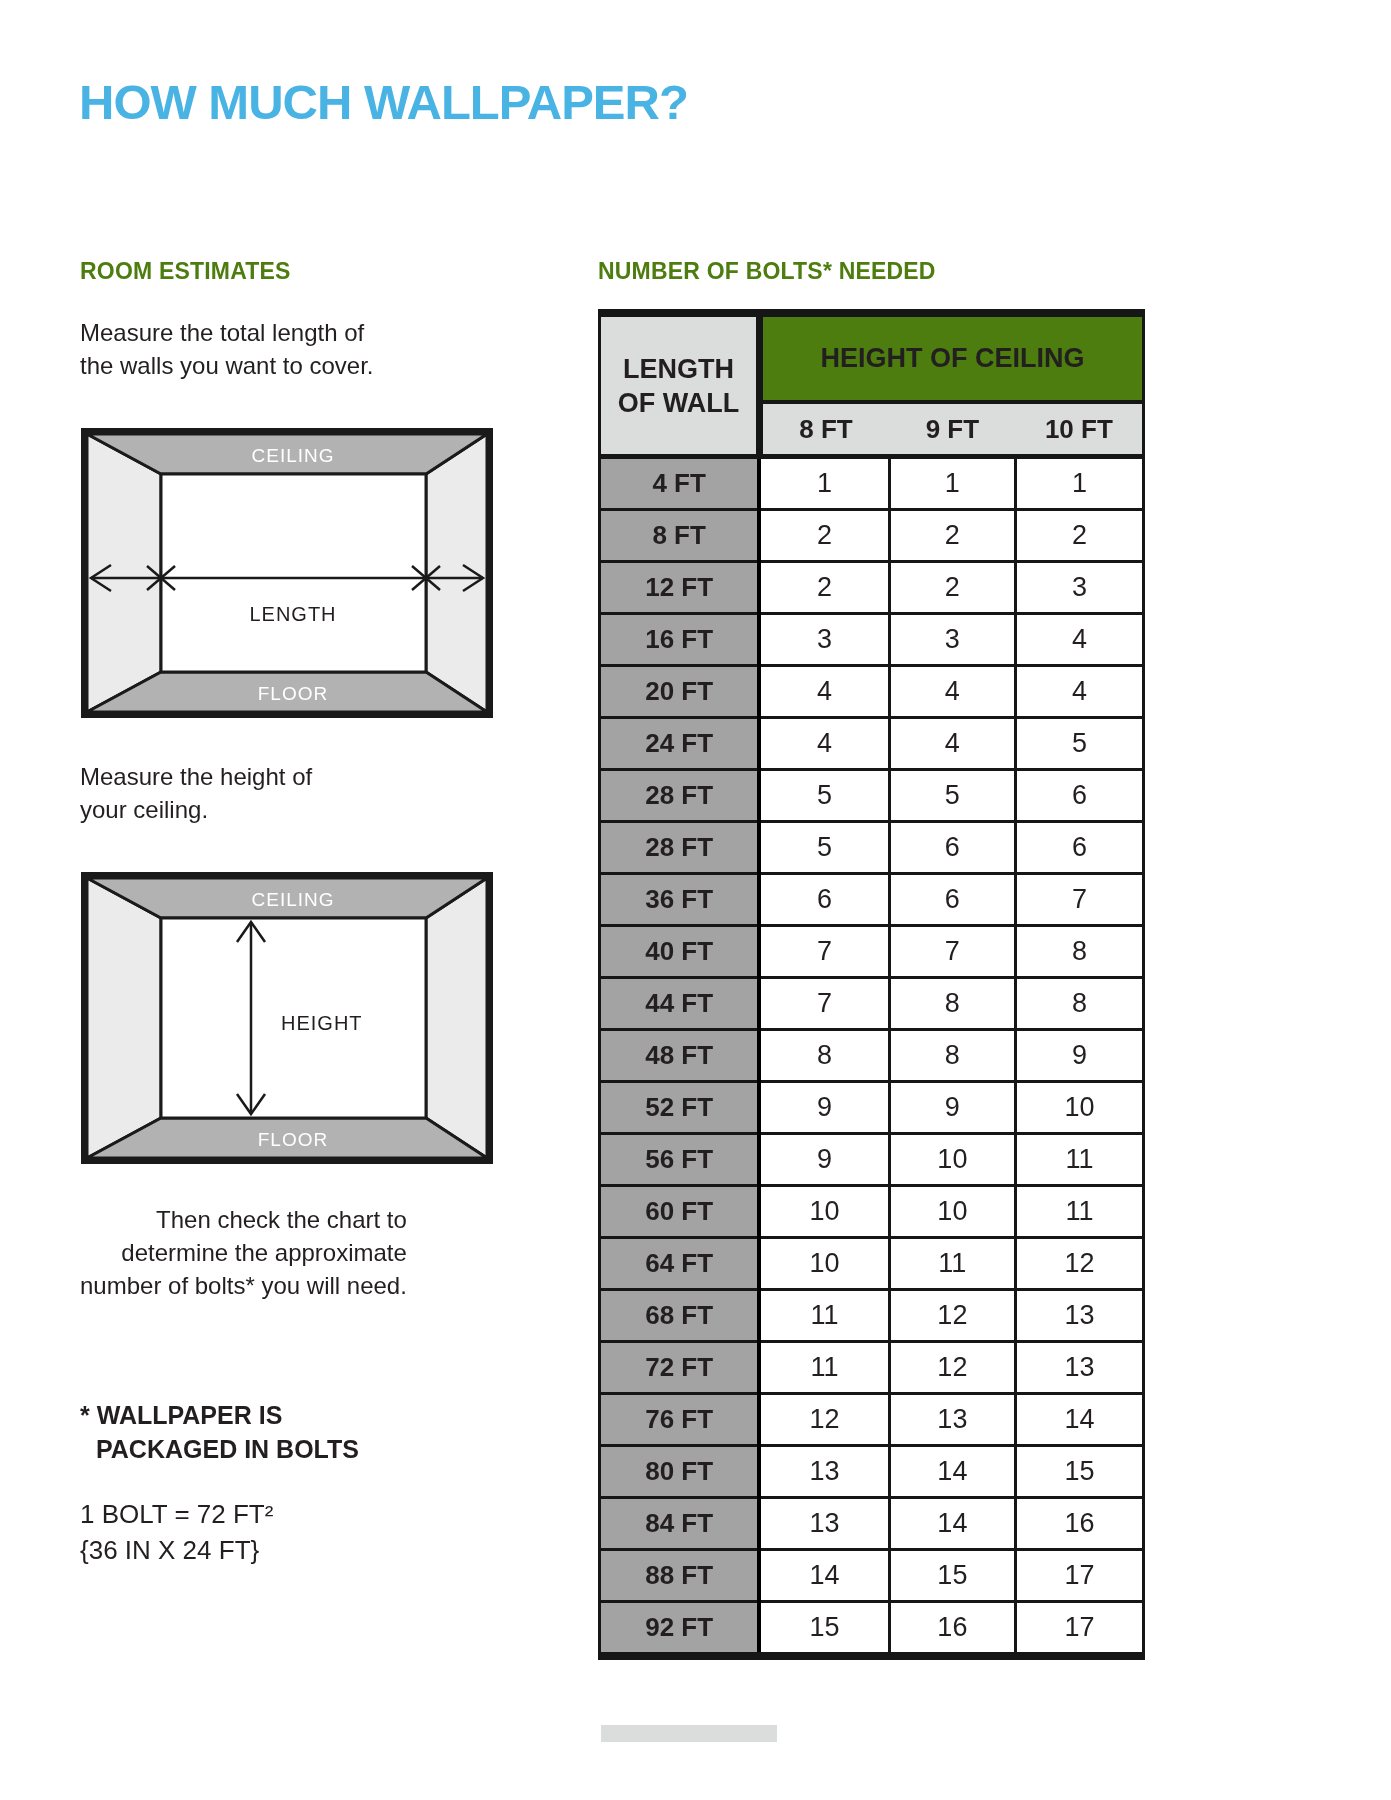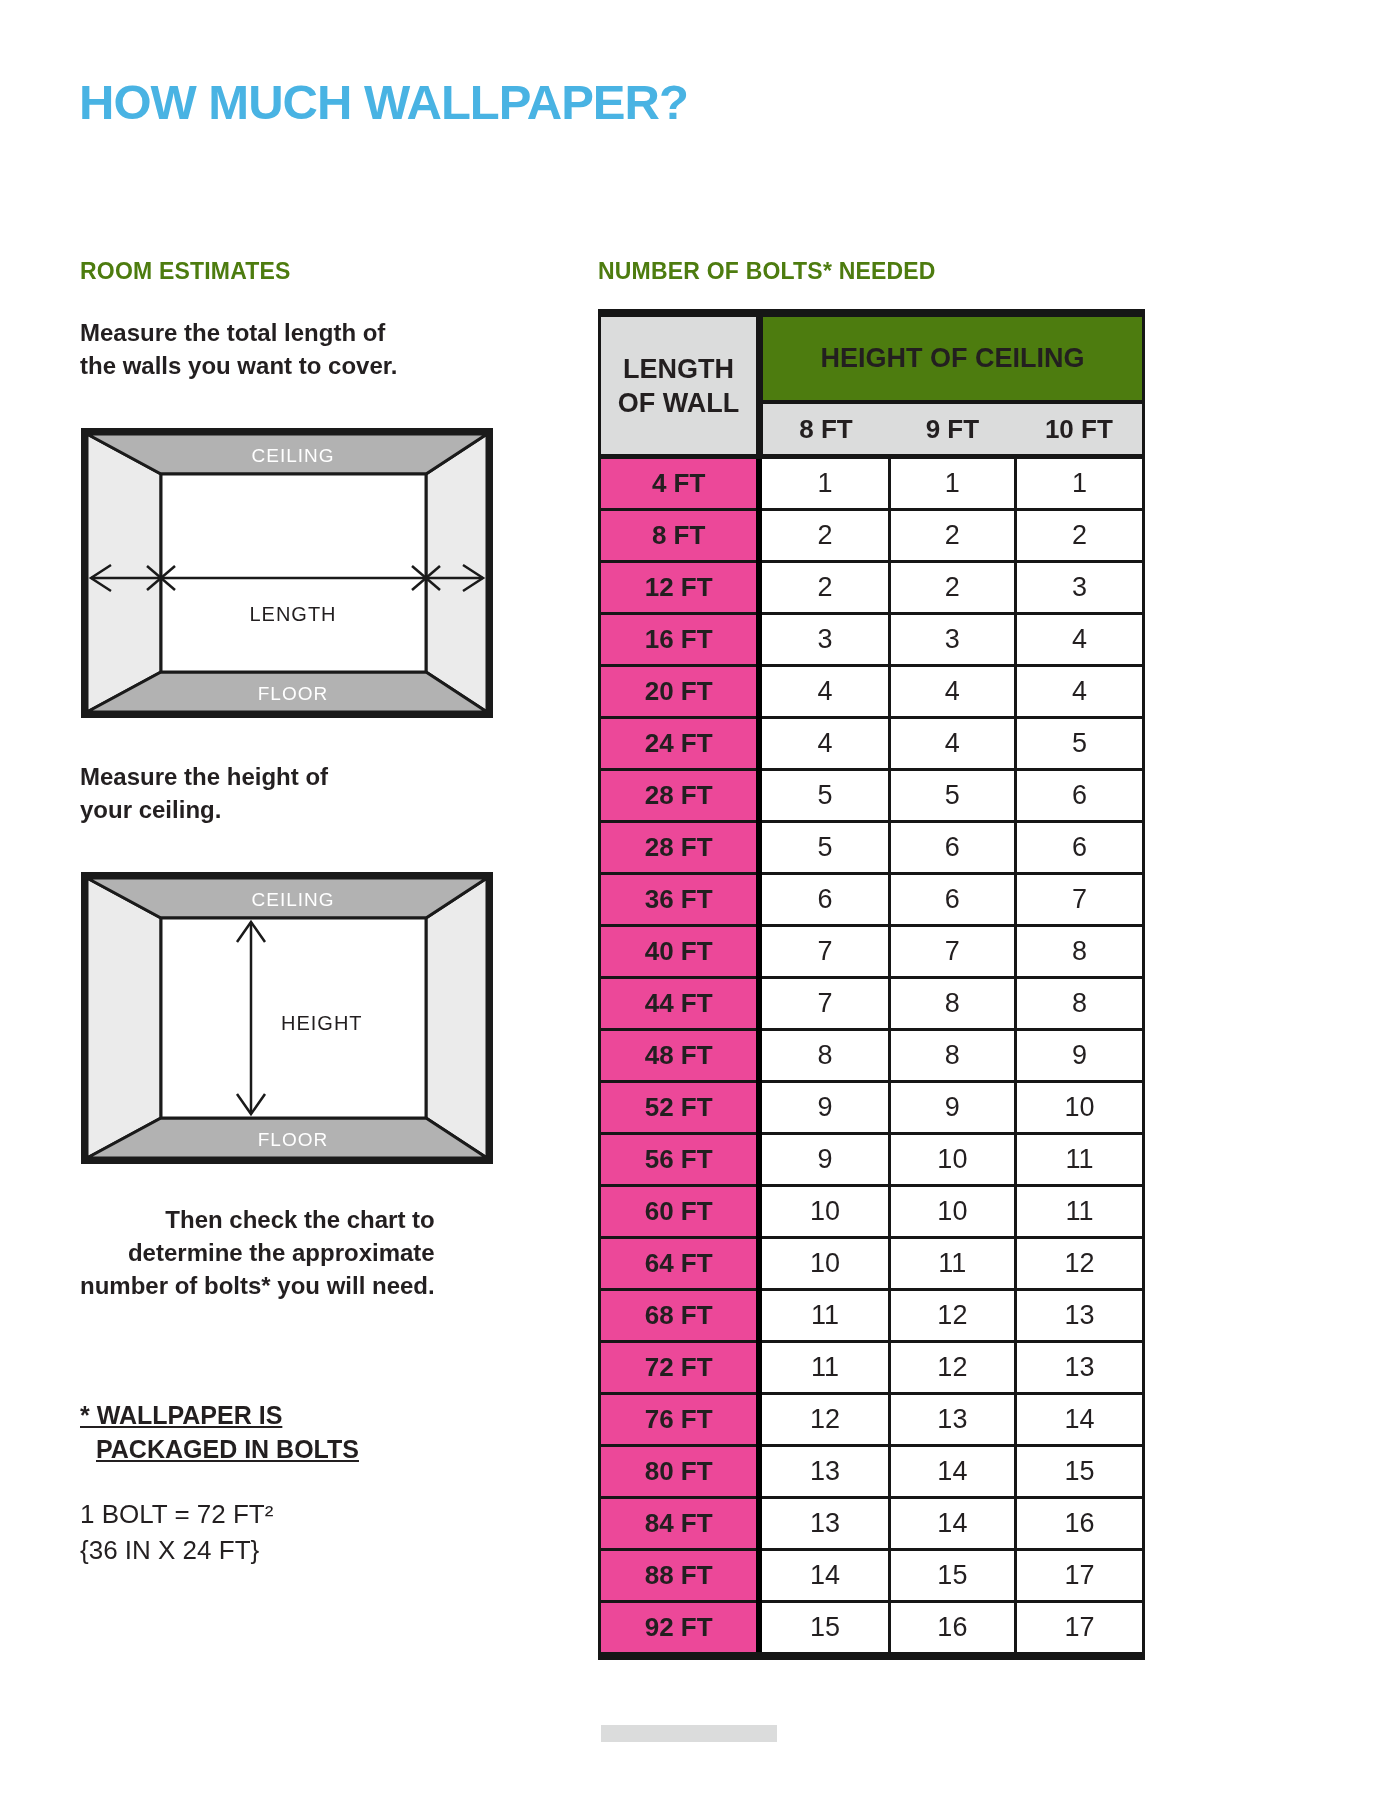--- a/index.html
+++ b/index.html
@@ -11,28 +11,28 @@
   .pre{white-space:pre-line;}
   #page-title{
     left:79px;top:74px;font-size:49px;font-weight:bold;letter-spacing:-1px;
     color:#49b3e3;
   }
   .blue-head{
     font-size:23px;font-weight:bold;color:#4d7c0f;letter-spacing:0.2px;
   }
   #room-estimates-heading{left:80px;top:258px;}
   #bolts-heading{left:598px;top:258px;width:710px;text-align:left;}
-  .body-text{font-size:24px;line-height:33px;color:#231f20;font-weight:bold;}
+  .body-text{font-size:24px;line-height:33px;color:#231f20;}
   #step1{left:80px;top:316px;}
   #step2{left:80px;top:760px;}
   #step3{left:80px;top:1203px;text-align:right;}
   #diagram1{left:81px;top:428px;}
   #diagram2{left:81px;top:872px;}
   .footnote{font-size:25px;font-weight:bold;line-height:34px;}
-  #footnote-block{left:80px;top:1398px;text-decoration:underline;}
+  #footnote-block{left:80px;top:1398px;}
   #footnote-line2{margin-left:16px;}
   #bolt-info{left:80px;top:1496px;font-size:26px;font-weight:normal;line-height:36px;}
   
   #bolts-table{
     left:598px;top:309px;border-collapse:collapse;table-layout:fixed;
     border-top:8px solid #161616;border-bottom:8px solid #161616;
     border-left:3px solid #161616;border-right:3px solid #161616;
   }
   #bolts-table th,#bolts-table td{padding:0;text-align:center;vertical-align:middle;}
   th.label-col{
@@ -42,23 +42,23 @@
   }
   th.hoc{
     background:#4d7c0f;font-size:27px;font-weight:bold;height:83px;
     border-bottom:4px solid #161616;
   }
   th.sub{
     width:176px;background:#dbdcdc;font-size:26px;font-weight:bold;height:50px;
     border-bottom:5px solid #161616;
   }
   th.rowlabel{
-    background:#ec4899;font-size:26px;font-weight:bold;
+    background:#a3a3a3;font-size:26px;font-weight:bold;
     border-top:3px solid #161616;border-bottom:3px solid #161616;
-    border-right:6px solid #000000;
+    border-right:4px solid #000000;
   }
   #bolts-table td{
     background:#ffffff;font-size:27px;
     border:3px solid #161616;height:49px;
   }
   #table-footer-strip{
     left:601px;top:1725px;width:176px;height:17px;background:#dbdcdc;
   }
   .diag-label{font-family:"Liberation Sans", sans-serif;}
 </style>

